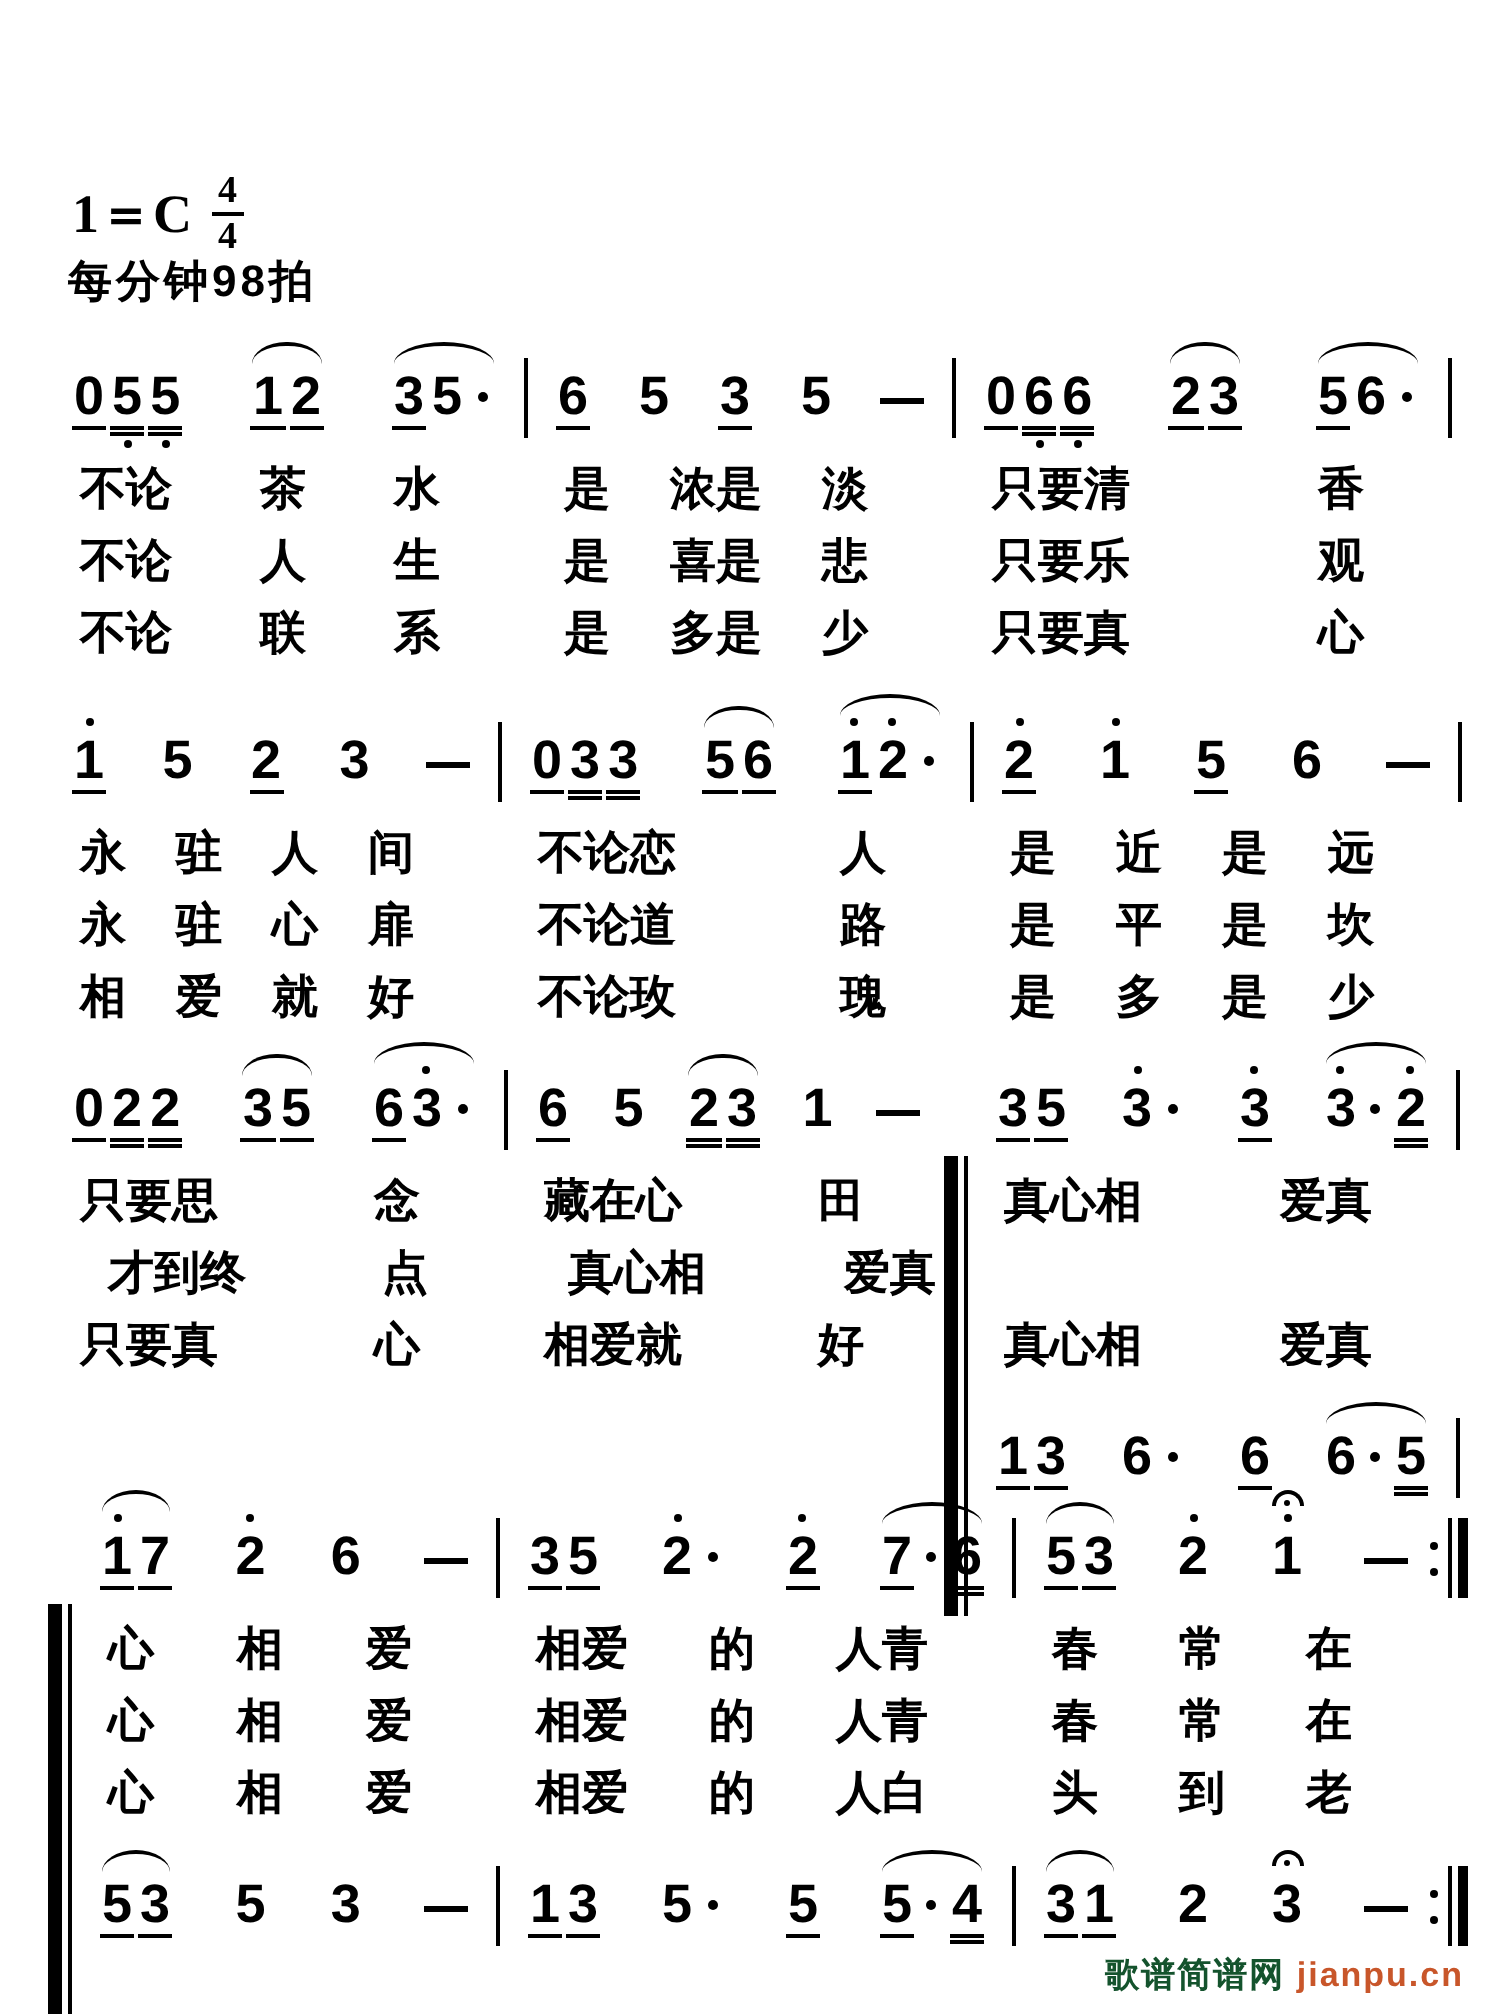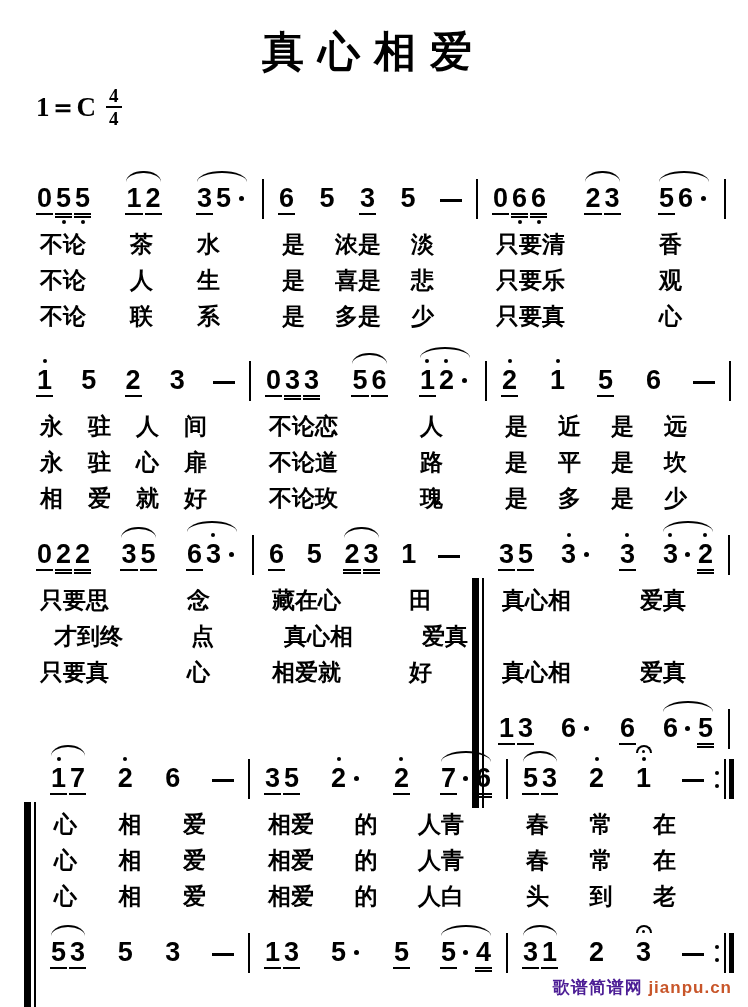--- a/index.html
+++ b/index.html
@@ -52,28 +52,28 @@
   .sysmark{position:absolute;top:-2px;left:4px;width:12px;}
   .sysmark .tk{position:absolute;left:0;top:0;bottom:0;width:7px;background:#000;}
   .sysmark .tn{position:absolute;left:10px;top:0;bottom:0;width:2px;background:#000;}
   
   #watermark{position:absolute;top:976px;right:16px;font-size:17px;font-weight:bold;letter-spacing:1px;}
 </style>
 </head>
 <body>
 
 <div id="page">
-  <div id="title">真心相爱</div>
   <div id="keyrow">
     <span>1＝C</span>
     <span class="frac">
       <span class="fu">4</span>
       <span class="fl">4</span>
     </span>
   </div>
+  <div id="tempo">每分钟98拍</div>
   <div id="credits">
   </div>
 
   <div id="score">
       <div class="system" style="top: 168px;">
         <div class="row notation" style="padding-left: 28px;">
           <span class="sep" style="width: 0px;"></span>
           <div class="measure" style="width: 228px;">
             <span class="grp">
               <span class="note">
@@ -1141,16 +1141,16 @@
               </span>
               <span class="thin"></span>
               <span class="thick"></span>
             </span>
           </span>
         </div>
       </div>
     </div>
 
   <div id="watermark">
-    <span style="color: #4c1d95;">歌谱简谱网</span>
+    <span style="color: #14532d;">歌谱简谱网</span>
     <span style="color: rgb(200, 86, 42);">jianpu.cn</span>
   </div>
 </div>
 
 </body></html>

